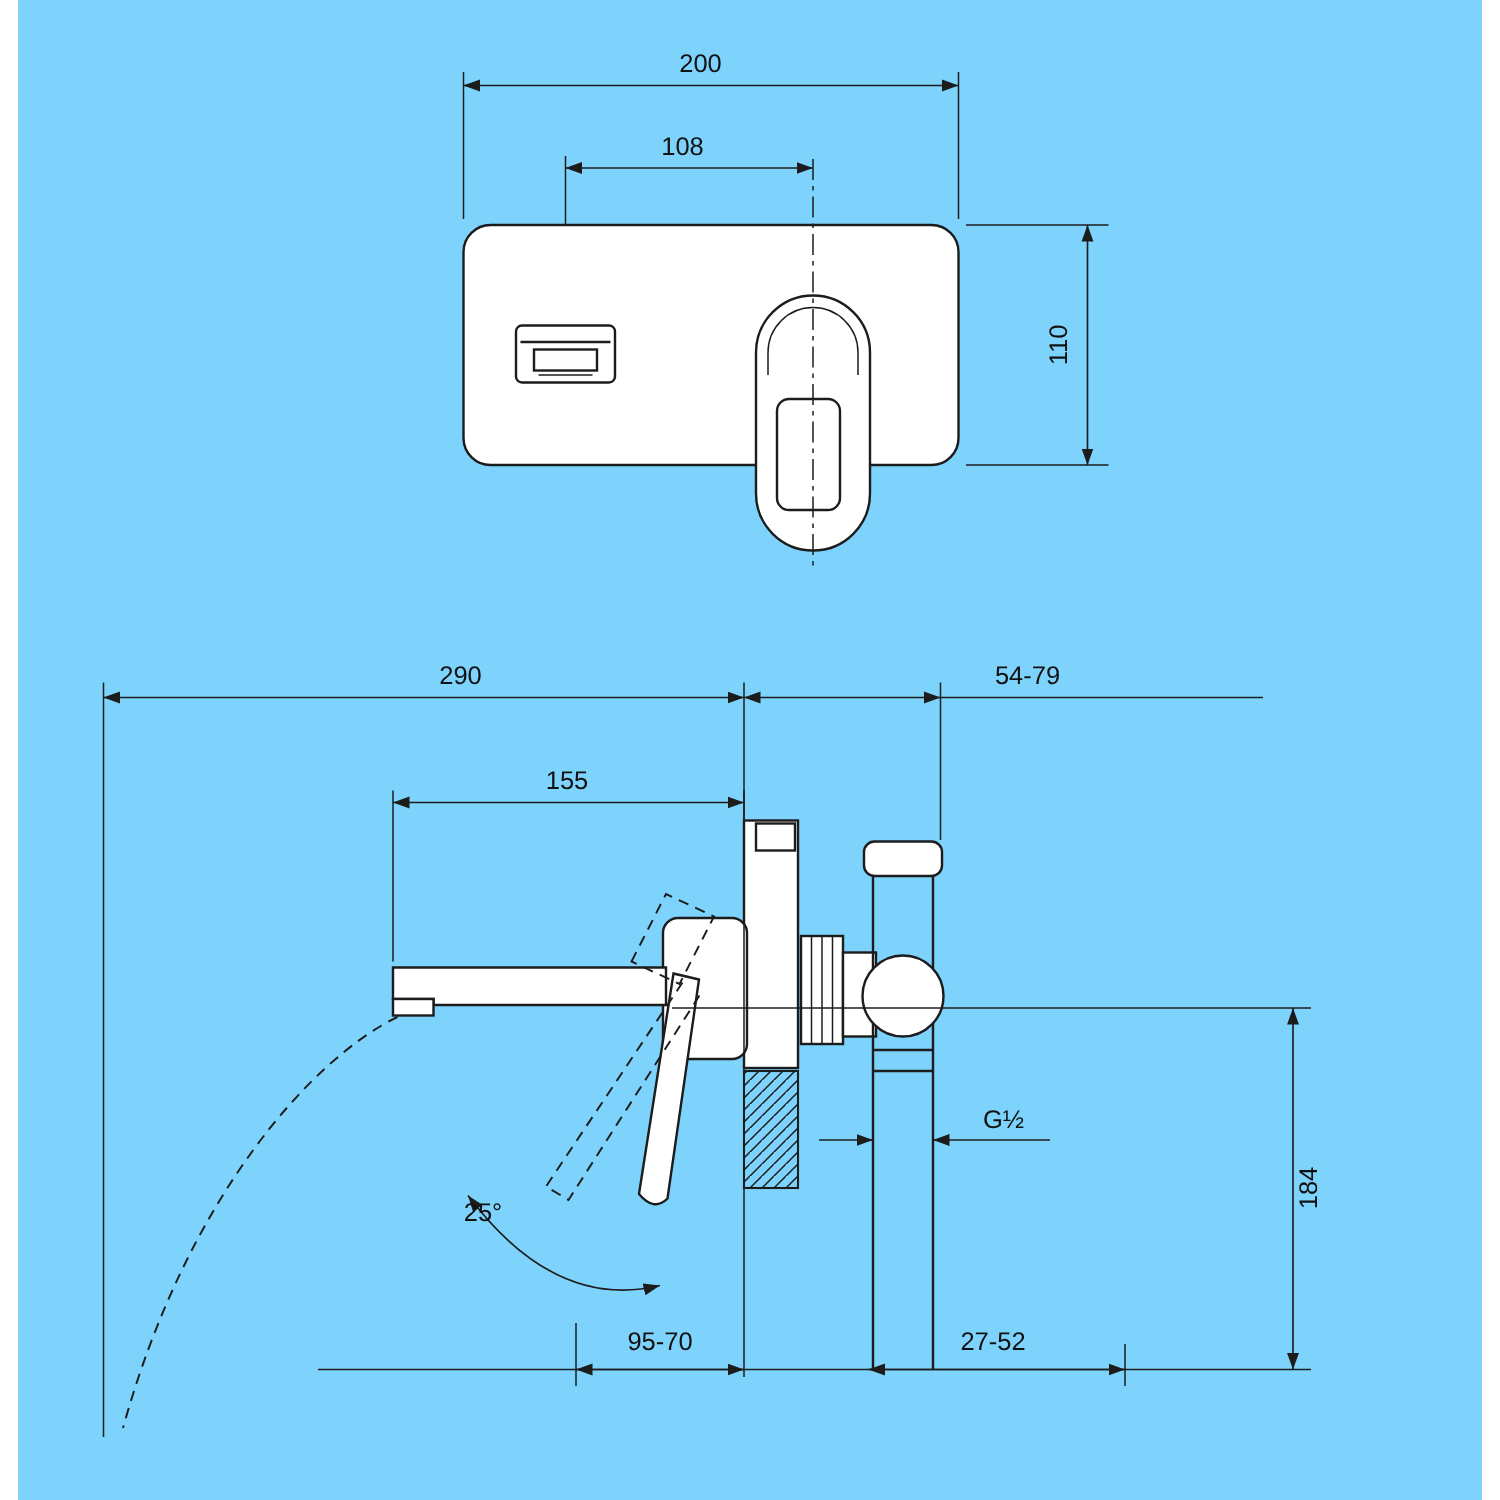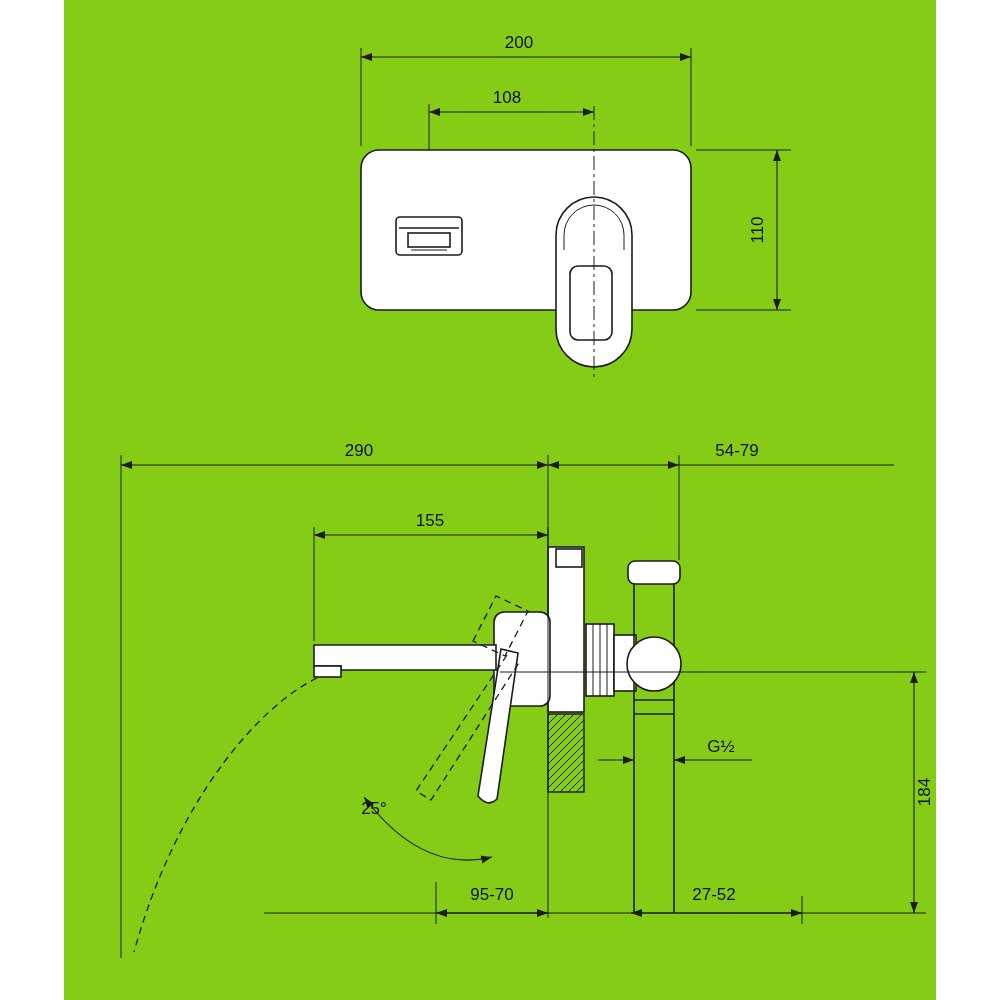--- a/index.html
+++ b/index.html
@@ -1,17 +1,17 @@
 <!DOCTYPE html>
 <html><head>
 <meta charset="utf-8">
 <title>Technical Drawing</title>
 <style>
   html,body{margin:0;padding:0;background:#ffffff;}
-  .canvas{width:872px;height:1000px;position:relative;background:#84cc16;margin:0 auto;}
+  .canvas{width:976px;height:1000px;position:relative;background:#7dd3fc;margin:0 auto;}
   svg{display:block;}
   .obj{fill:#ffffff;stroke:#1c1c1c;stroke-width:1.6;}
   .objln{fill:none;stroke:#1c1c1c;stroke-width:1.6;}
   .thin{fill:none;stroke:#1c1c1c;stroke-width:1;}
   .dimln{fill:none;stroke:#1c1c1c;stroke-width:1.1;}
   .dash{fill:none;stroke:#1c1c1c;stroke-width:1.3;stroke-dasharray:7 5;}
   .cline{fill:none;stroke:#1c1c1c;stroke-width:1;stroke-dasharray:14 4 3 4;}
   .dim{font-family:"Liberation Sans","DejaVu Sans",sans-serif;font-size:17px;fill:#111111;}
   .hatchrect{stroke:#1c1c1c;stroke-width:1.4;fill:url(#hatch);}
 </style>

